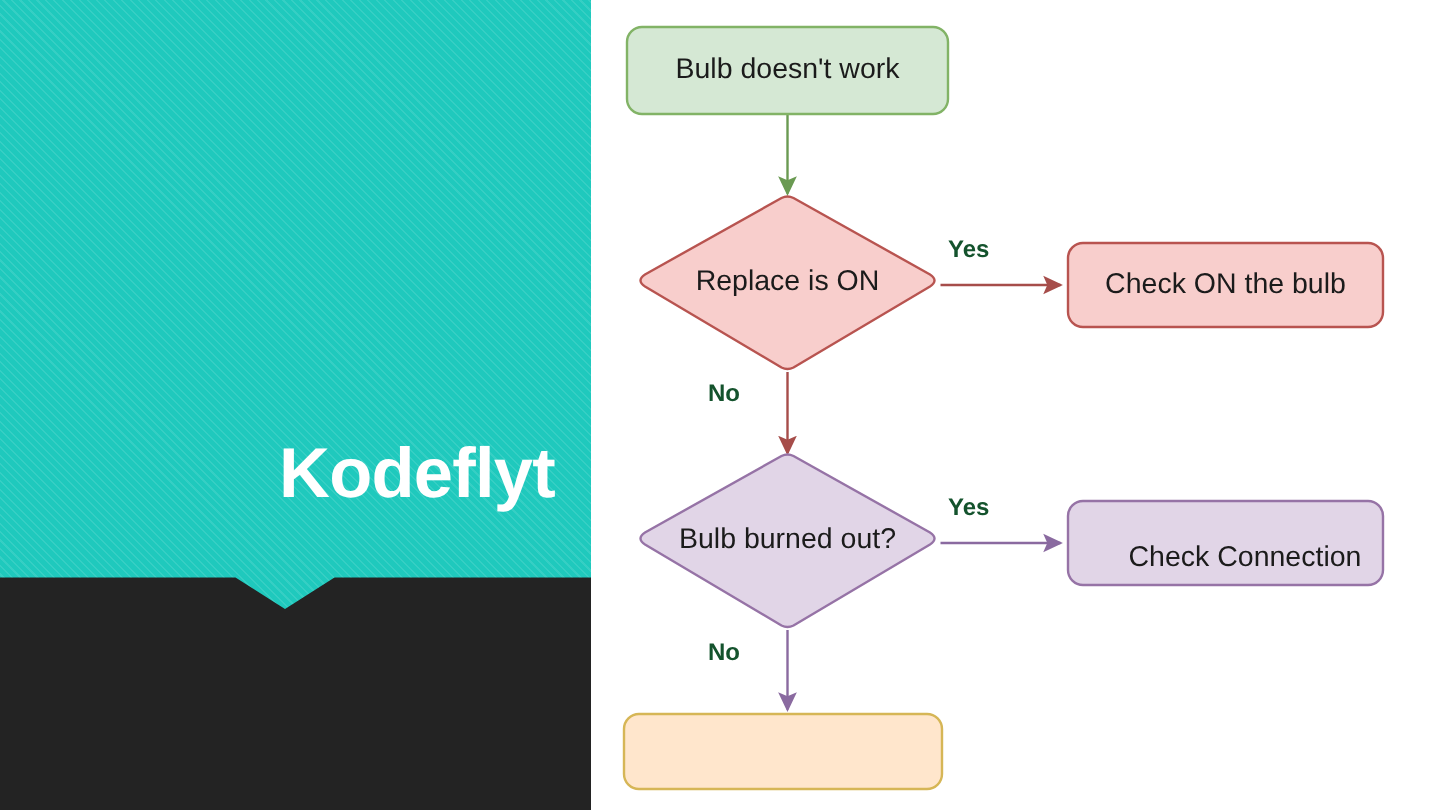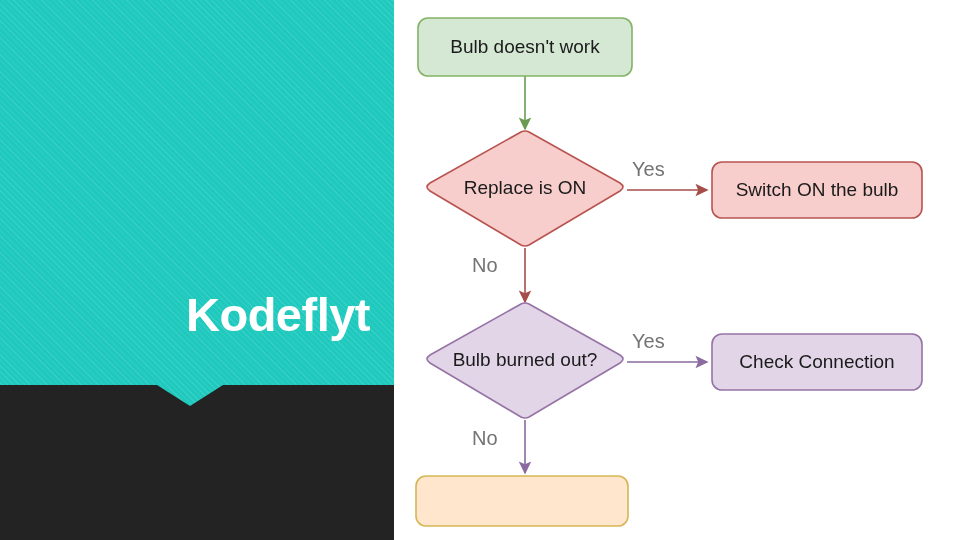--- a/index.html
+++ b/index.html
@@ -85,24 +85,24 @@
     justify-content: center;
     color: #1b1b1b;
     font-family: "Liberation Sans", sans-serif;
     font-size: 19px;
     font-weight: 400;
     white-space: nowrap;
     pointer-events: none;
   }
   .edge-label {
     position: absolute;
-    color: #737373;
+    color: #14532d;
     font-family: "Liberation Sans", sans-serif;
-    font-size: 20px;
-    font-weight: 400;
+    font-size: 16px;
+    font-weight: 700;
     white-space: nowrap;
     pointer-events: none;
   }
 </style>
 </head>
 <body>
 
 <div id="screen">
 
   <div id="brand-panel">
@@ -161,25 +161,25 @@
 
       <rect x="318" y="334" width="210" height="56" rx="10" ry="10" fill="#e1d5e7" stroke="#9673a6" stroke-width="1.6"></rect>
 
       <rect x="22" y="476" width="212" height="50" rx="10" ry="10" fill="#ffe6cc" stroke="#d6b656" stroke-width="1.6"></rect>
     </svg>
 
     <div class="node-label" style="left:24px; top:18px; width:214px; height:58px;">Bulb doesn't work</div>
 
     <div class="node-label" style="left:24px; top:160px; width:214px; height:56px;">Replace is ON</div>
 
-    <div class="node-label" style="left:318px; top:162px; width:210px; height:56px;">Switch ON the bulb</div>
+    <div class="node-label" style="left:318px; top:162px; width:210px; height:56px;">Check ON the bulb</div>
 
     <div class="node-label" style="left:24px; top:332px; width:214px; height:56px;">Bulb burned out?</div>
 
-    <div class="node-label" style="left:318px; top:334px; width:210px; height:56px;">Check Connection</div>
+    <div class="node-label" style="left:318px; top:344px; width:210px; height:56px;padding-left:13px;">Check Connection</div>
 
 
     <div class="edge-label" style="left:238px; top:158px;">Yes</div>
 
     <div class="edge-label" style="left:78px; top:254px;">No</div>
 
     <div class="edge-label" style="left:238px; top:330px;">Yes</div>
 
     <div class="edge-label" style="left:78px; top:427px;">No</div>
 

